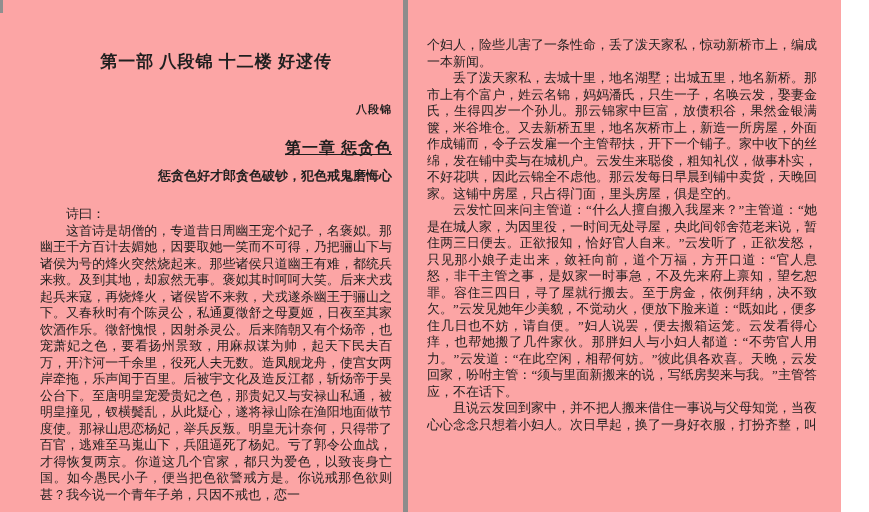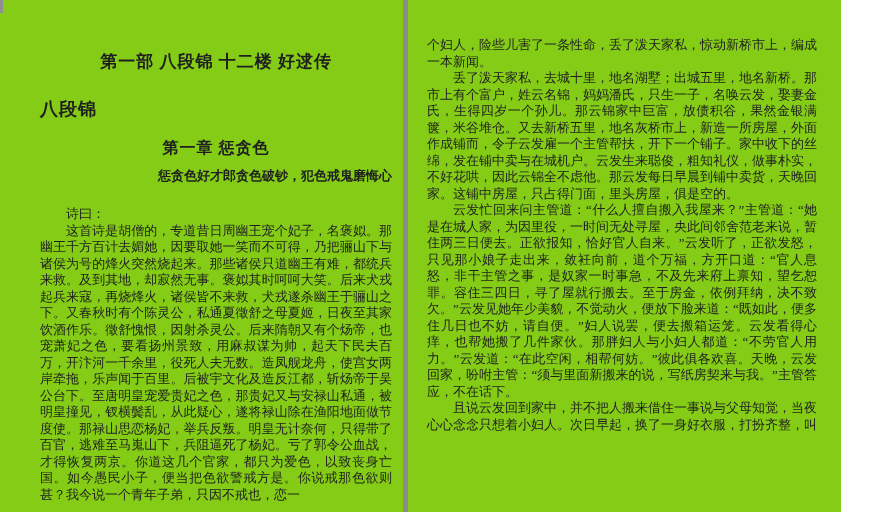--- a/index.html
+++ b/index.html
@@ -5,30 +5,30 @@
     html, body { margin: 0; padding: 0; }
     body {
       width: 869px; height: 512px;
       background: #ffffff;
       overflow: hidden;
       font-family: "Liberation Serif", "DejaVu Serif", serif;
       color: #1f1f1f;
     }
     .spread { position: relative; display: flex; width: 869px; height: 512px; }
     .corner-mark { position: absolute; left: 0; top: 0; width: 3px; height: 13px; background: #8f8f8f; }
-    .page { box-sizing: border-box; background: #84cc16; }
+    .page { box-sizing: border-box; background: #fca5a5; }
     .page-left  { width: 403px; padding: 52px 11px 0 40px; }
     .gutter { width: 5px; height: 512px; background: #8c8c8c; flex: 0 0 auto; }
     .page-right { width: 433px; padding: 37px 24px 0 19px; }
     p { margin: 0; font-size: 13px; line-height: 16.5px; text-align: justify; }
     .indent { text-indent: 2em; }
     .verse { text-indent: 2em; }
     h1 { margin: 0; font-size: 17px; line-height: 19px; text-align: center; font-weight: bold; letter-spacing: 1px; }
-    h2 { margin: 29px 0 8px 0; font-size: 18px; line-height: 18px; text-align: left; font-weight: bold; letter-spacing: 1px; }
-    h3 { margin: 21px 0 0 0; font-size: 16px; line-height: 18px; text-align: center; font-weight: bold; letter-spacing: 1px; }
+    h2 { margin: 29px 0 8px 0; font-size: 11px; line-height: 18px; text-align: right; font-weight: bold; letter-spacing: 1px; }
+    h3 { margin: 21px 0 0 0; font-size: 16px; line-height: 18px; text-align: right; font-weight: bold; letter-spacing: 1px; text-decoration: underline; }
     .couplet { margin-top: 11px; font-size: 13px; line-height: 15px; text-align: right; font-weight: bold; }
     .verse-label { margin-top: 23px; }
   </style>
 </head>
 <body>
 
 <div class="spread">
   <div class="corner-mark"></div>
 
   <div class="page page-left">

